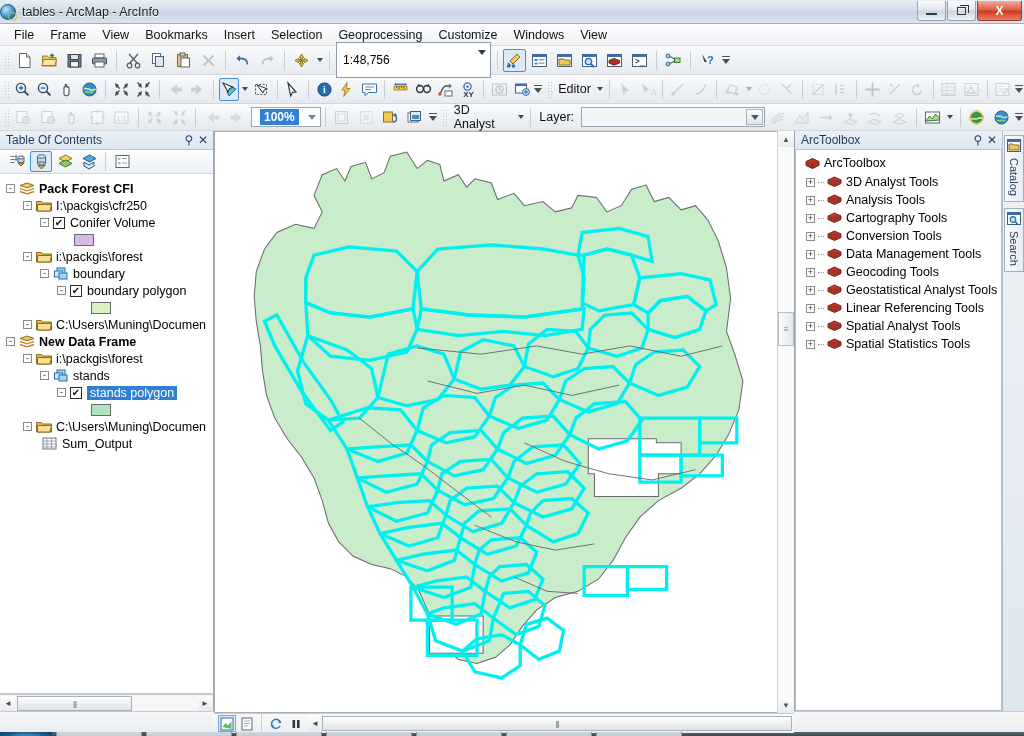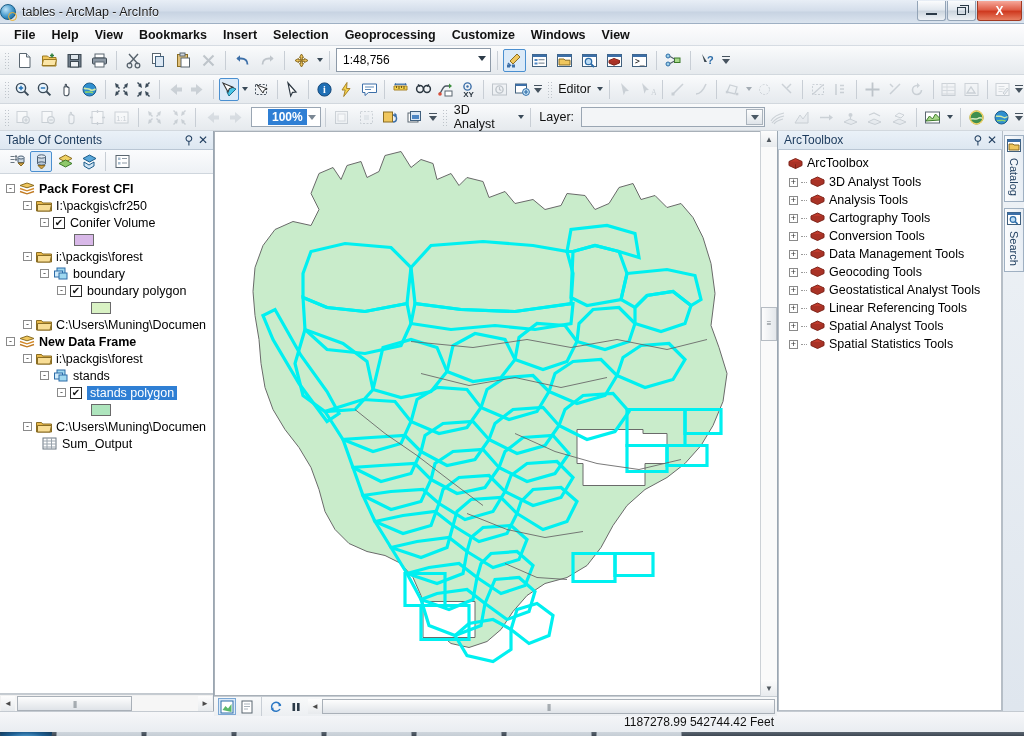--- a/index.html
+++ b/index.html
@@ -45,21 +45,21 @@
   .winbtn .bar{width:11px;height:2px;background:#2b3a47;margin-top:6px;}
   .winbtn .sq{width:9px;height:8px;border:1.5px solid #2b3a47;position:relative;}
   .winbtn .sq::before{content:"";position:absolute;left:2px;top:-3px;width:8px;height:7px;border:1.5px solid #2b3a47;border-bottom:none;border-left:none;}
 
   
   .menubar{
     height:22px; display:flex; align-items:center;
     background:linear-gradient(180deg,#fdfdfe 0%,#f1f3f6 100%);
     border-bottom:1px solid #d6dce3; padding-left:6px;
   }
-  .menu-item{ padding:2px 8px; font-size:12.5px; color:#111; cursor:default;font-weight:bold; }
+  .menu-item{ padding:2px 8px; font-size:12.5px; color:#111; cursor:default; }
 
   
   .tbrow{
     height:29px; display:flex; align-items:center;
     background:linear-gradient(180deg,#fafbfc 0%,#eef1f4 55%,#e6eaee 100%);
     border-bottom:1px solid #d2d8de;
   }
   .tbrow.r3{ height:27px; }
   .grip{ width:7px;height:19px; margin:0 2px 0 3px;
     background-image:radial-gradient(#b9bfc6 40%, transparent 41%);
@@ -69,30 +69,30 @@
     width:23px;height:23px;margin:0 1px;
     display:flex;align-items:center;justify-content:center;
     border:1px solid transparent; border-radius:2px; position:relative;
   }
   .tool.active{ background:#dbeaf8; border-color:#4a8fd0; }
   .tool svg{ display:block; }
   .tool.dim{ opacity:.42; }
   .caret{ width:11px;height:23px;display:flex;align-items:center;justify-content:center; }
   .caret::after{ content:""; border-left:3.5px solid transparent;border-right:3.5px solid transparent;border-top:4px solid #3a4a58; }
   .scalebox{
-    width:155px;height:24px;border:1px solid #8d9aa8;background:#fff;
+    width:155px;height:36px;border:1px solid #8d9aa8;background:#fff;
     display:flex;align-items:center; margin:0 2px; position:relative;
   }
   .scalebox span{ padding-left:6px; font-size:12px; }
   .scalebox .dd{ position:absolute;right:4px;top:7px;border-left:4px solid transparent;border-right:4px solid transparent;border-top:5px solid #2d3b48; }
   .zoombox{
     width:72px;height:20px;border:1px solid #9aa6b3;background:#fff;
     display:flex;align-items:center;margin-left:2px;position:relative;
   }
-  .zoombox .val{ background:#2f7fd4;color:#fff;padding:1px 4px;margin-left:16px;font-size:12px;font-weight:bold; }
+  .zoombox .val{ background:#2f7fd4;color:#fff;padding:1px 4px;margin-left:8px;font-size:12px;font-weight:bold; }
   .zoombox .dd{ position:absolute;right:4px;top:7px;border-left:4px solid transparent;border-right:4px solid transparent;border-top:5px solid #7a8794; }
   .tbtext{ font-size:12.5px; padding:0 4px; color:#101010; }
   .layerbox{
     width:190px;height:20px;border:1px solid #9aa6b3;background:#f3f5f7;
     display:flex;align-items:center;position:relative;margin-left:3px;
   }
   .layerbox .dd{ position:absolute;right:1px;top:1px;width:17px;height:16px;
     background:linear-gradient(180deg,#fdfdfd,#dfe4e9); border:1px solid #aab3bc;
     display:flex;align-items:center;justify-content:center; }
   .layerbox .dd::after{ content:"";border-left:4px solid transparent;border-right:4px solid transparent;border-top:5px solid #4a5864; }
@@ -169,21 +169,21 @@
     height:21px; display:flex; align-items:center;
     background:linear-gradient(180deg,#f8f9fa,#eceff2); border-top:1px solid #c6ccd2;
     padding-left:3px;
   }
   .mb-btn{ width:18px;height:17px;margin:0 1px;border:1px solid transparent;
     display:flex;align-items:center;justify-content:center; }
   .mb-btn.on{ border-color:#7ba7d4;background:#dbeaf8; }
   .map-hscroll{ flex:1; height:15px; display:flex; align-items:center; margin:0 2px; }
 
   
-  .tbx{ width:224px; }
+  .tbx{ width:207px; }
   .tbx-body{ flex:1; background:#fff; border:1px solid #b7bec6; border-top:none; padding:4px 0 0 4px; overflow:hidden; }
   .tnode{ display:flex;align-items:center;height:18px;white-space:nowrap; }
   .tnode .plus{ width:9px;height:9px;border:1px solid #8a8a8a;background:#fff;margin-right:3px;
     display:flex;align-items:center;justify-content:center;font-size:9px;line-height:7px;color:#333;flex:none; }
   .tnode .dots{ width:6px;height:1px;border-top:1px dotted #9a9a9a; margin-right:2px; flex:none; }
   .tnode .lbl{ font-size:12.5px; }
   .tbx-side{ width:22px; background:linear-gradient(180deg,#eef2f6,#dfe6ee); border-left:1px solid #b5bec7;
     display:flex;flex-direction:column;align-items:center;padding-top:4px; }
   .sidetab{
     width:20px; margin-bottom:6px; border:1px solid #9fb0c2;
@@ -228,21 +228,21 @@
         </div>
       <div class="winbtn">
           <div class="sq"></div>
         </div>
       <div class="winbtn close">X</div>
     </div>
   </div>
 
   <div class="menubar">
     <div class="menu-item">File</div>
-    <div class="menu-item">Help</div>
+    <div class="menu-item">Frame</div>
     <div class="menu-item">View</div>
     <div class="menu-item">Bookmarks</div>
     <div class="menu-item">Insert</div>
     <div class="menu-item">Selection</div>
     <div class="menu-item">Geoprocessing</div>
     <div class="menu-item">Customize</div>
     <div class="menu-item">Windows</div>
     <div class="menu-item">View</div>
   </div>
 

